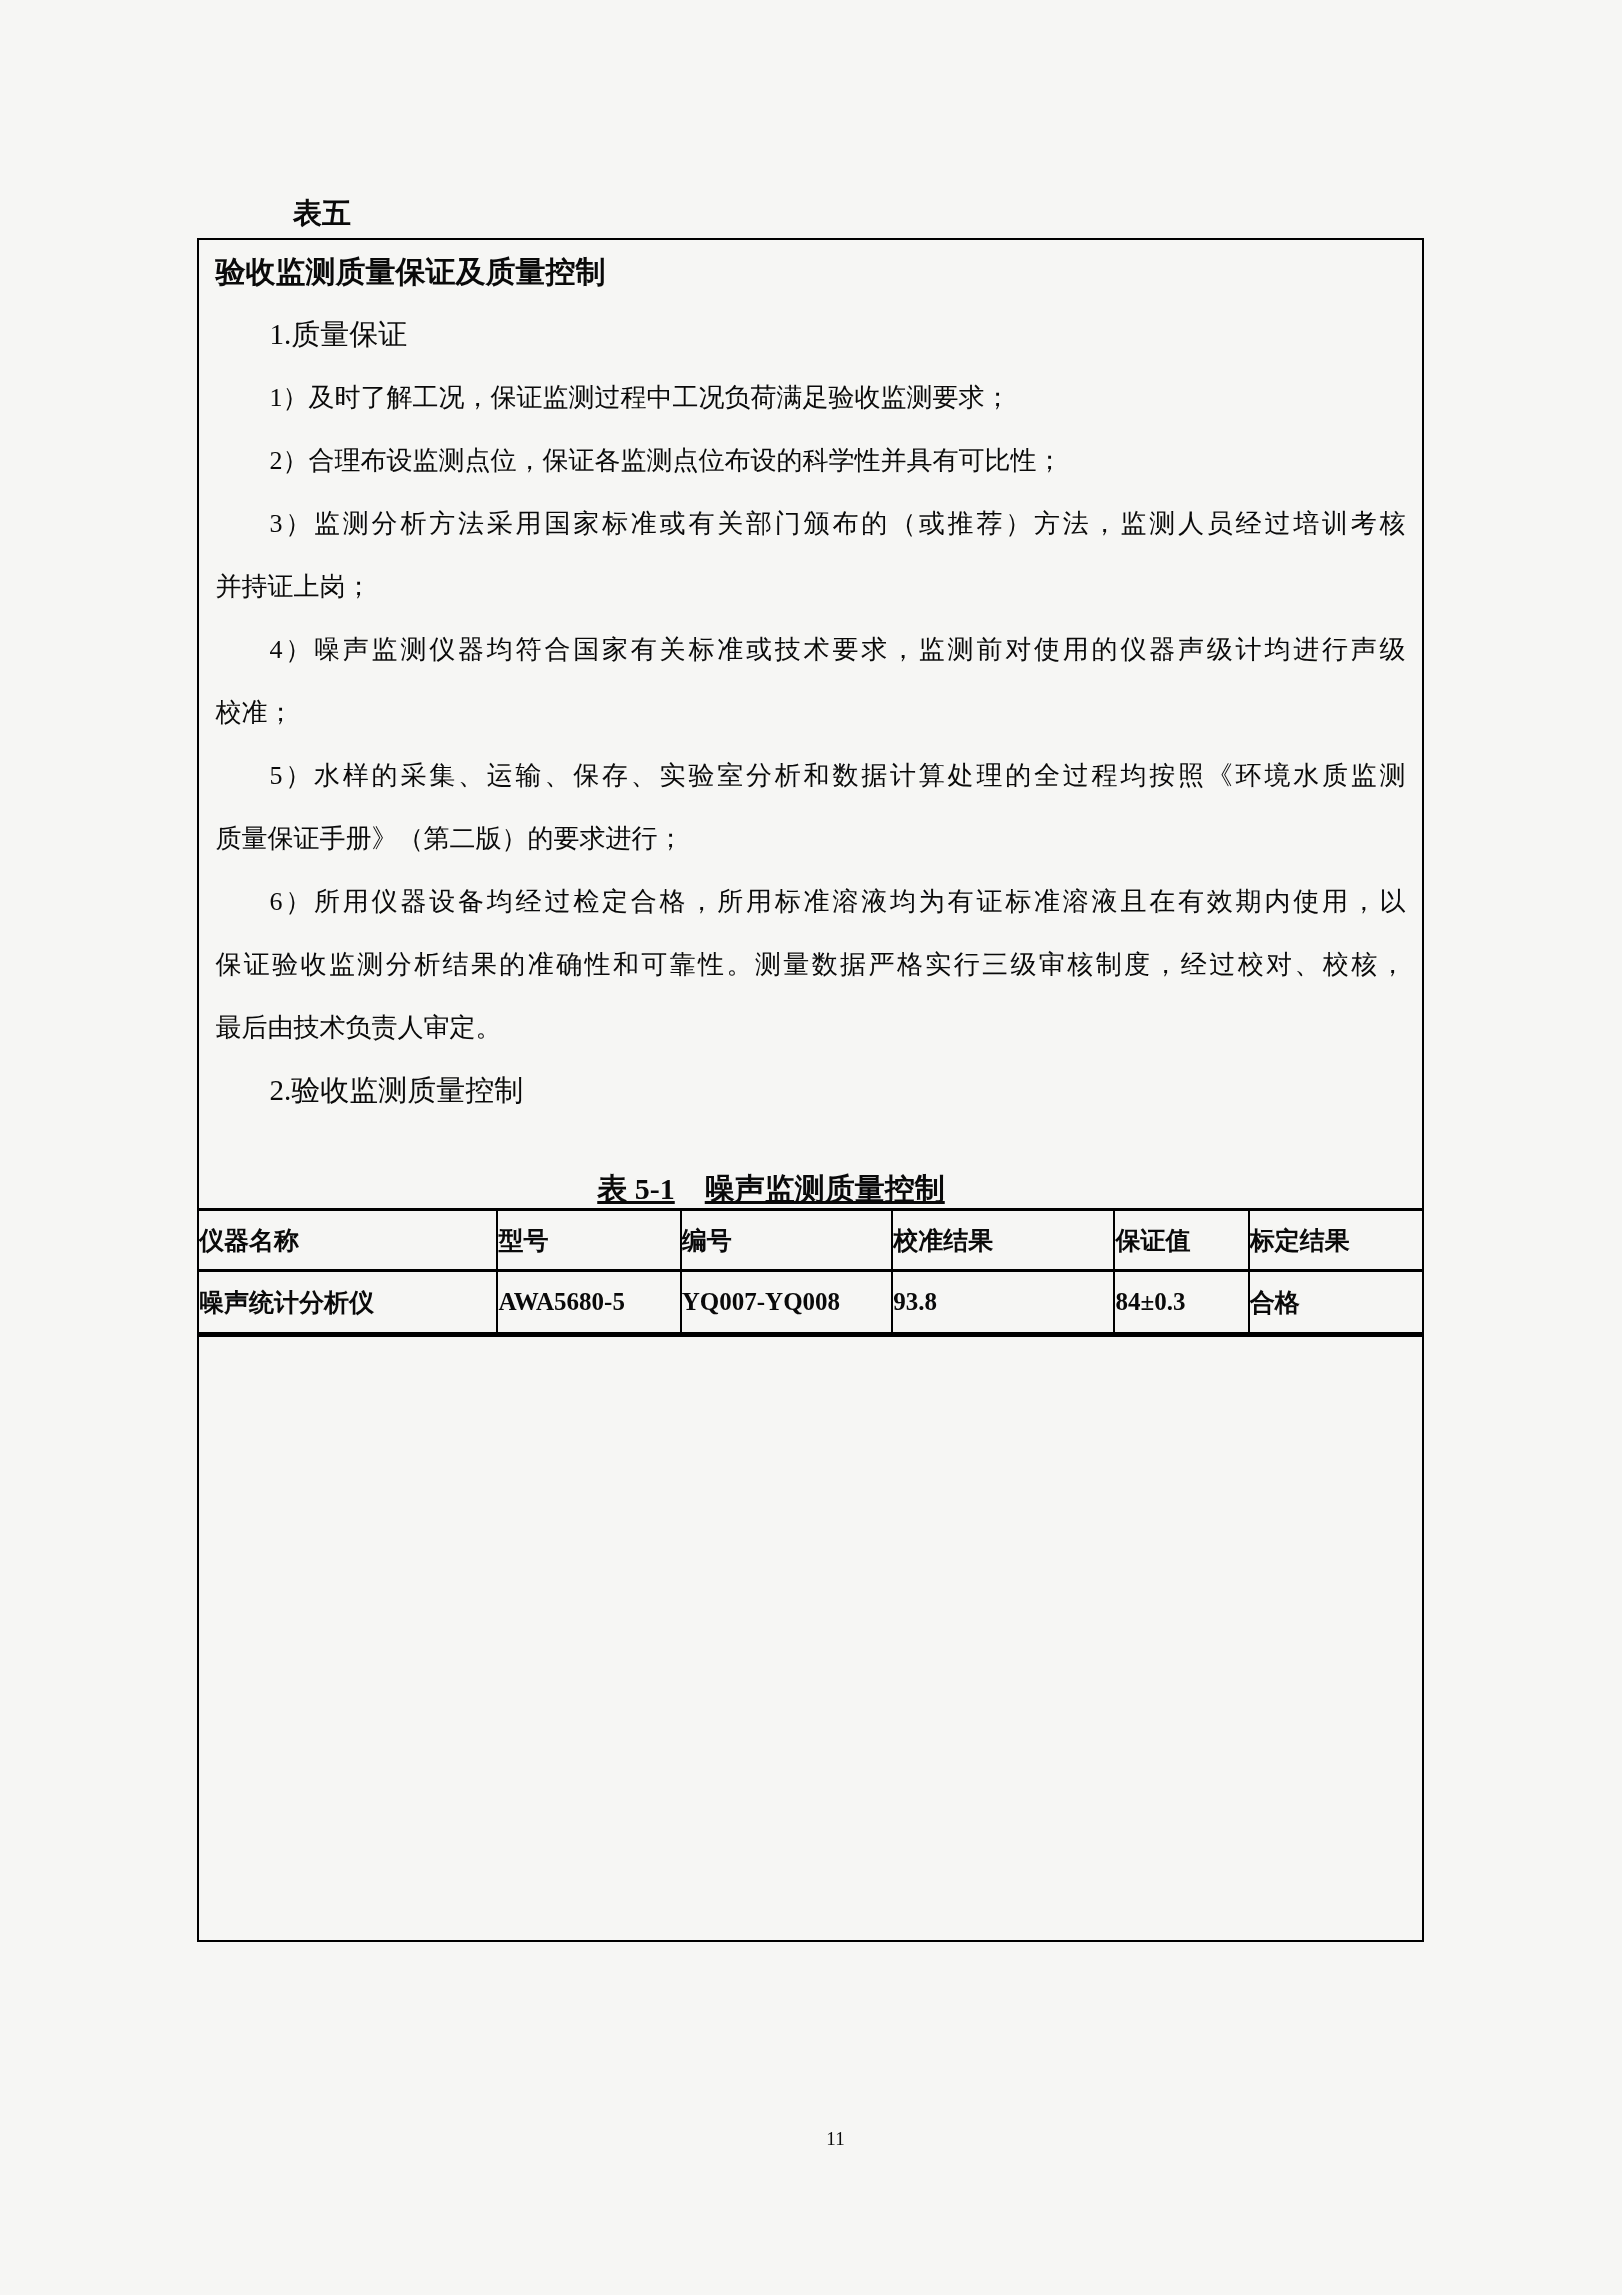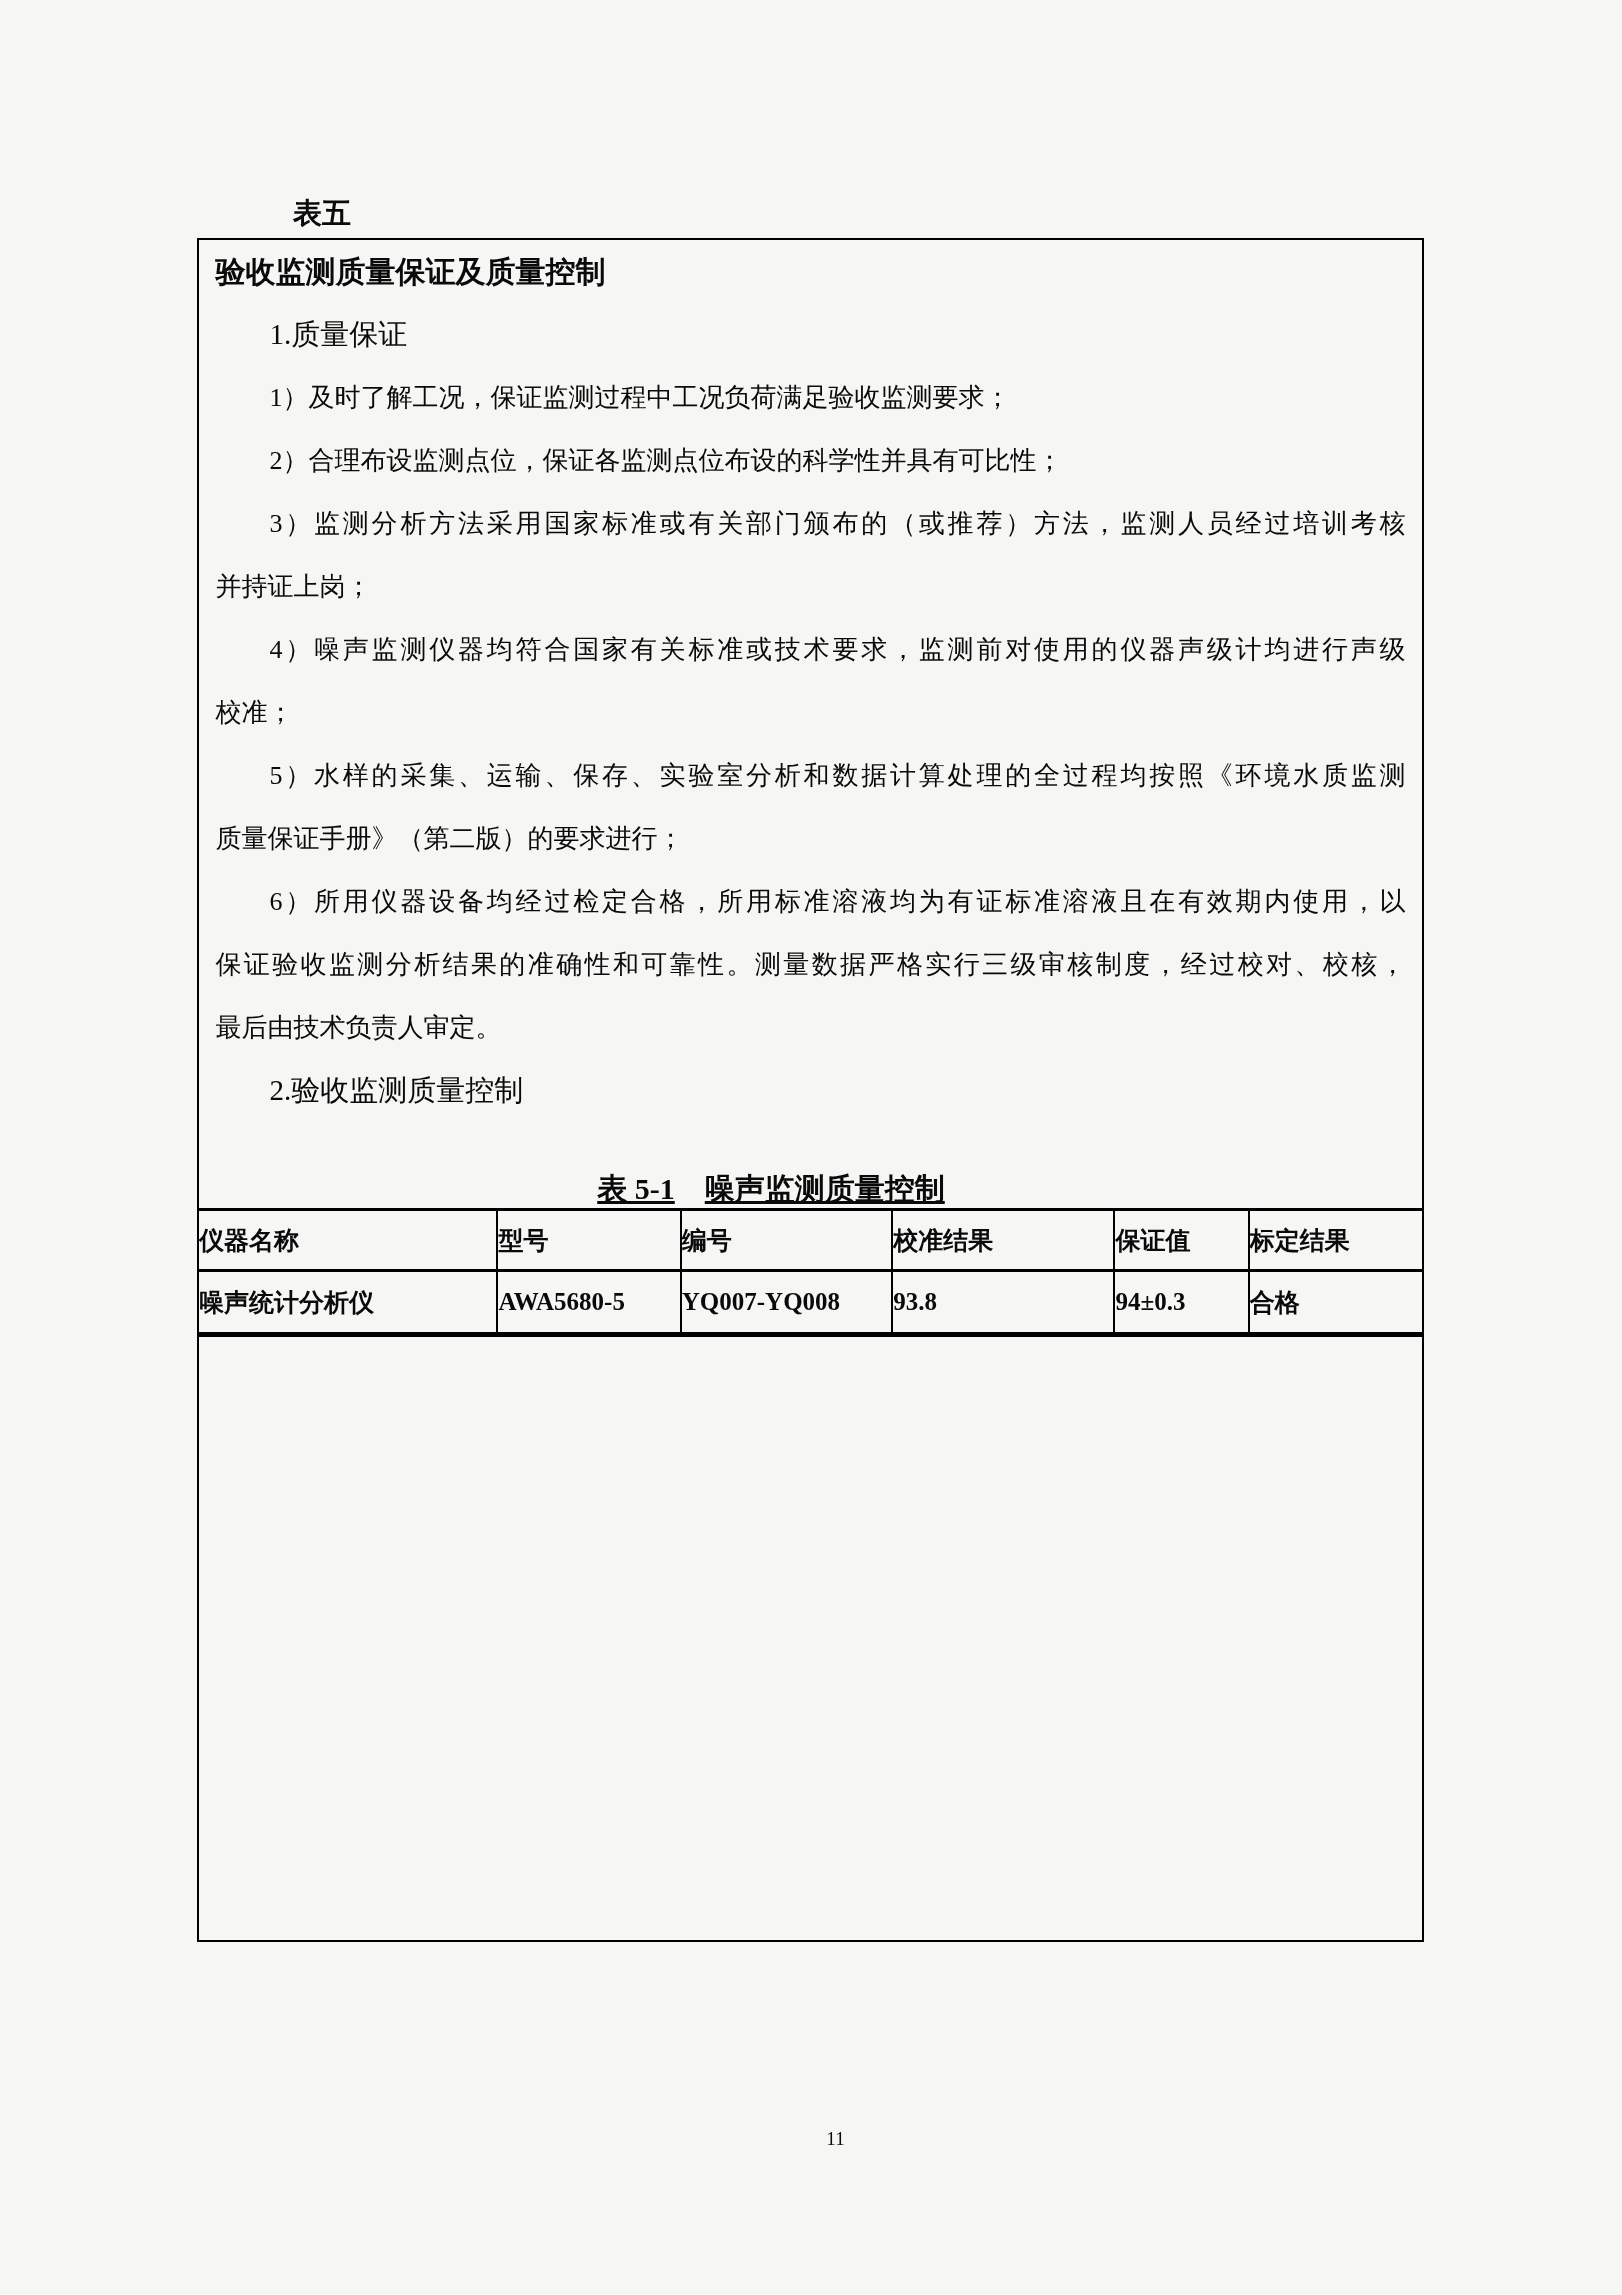--- a/index.html
+++ b/index.html
@@ -122,21 +122,21 @@
         <th>保证值</th>
         <th>标定结果</th>
       </tr>
     </thead>
     <tbody>
       <tr class="data-row">
         <td>噪声统计分析仪</td>
         <td>AWA5680-5</td>
         <td>YQ007-YQ008</td>
         <td>93.8</td>
-        <td>94±0.3</td>
+        <td>84±0.3</td>
         <td>合格</td>
       </tr>
     </tbody>
   </table>
 </div>
 
 <div class="page-number">11</div>
 
 
 </body></html>

